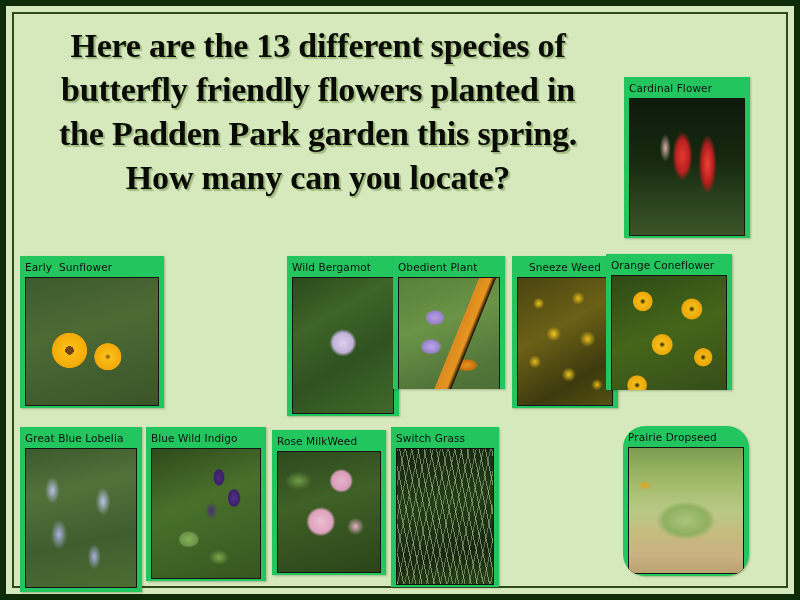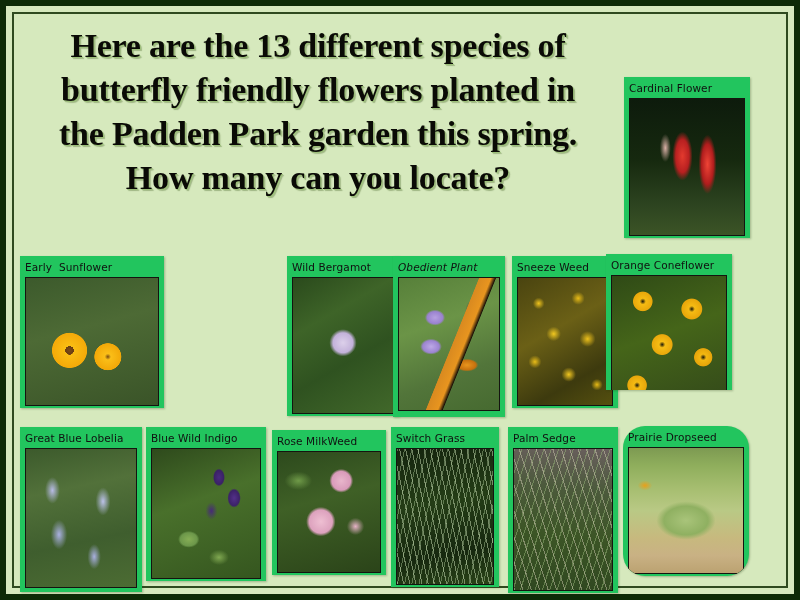--- a/index.html
+++ b/index.html
@@ -216,28 +216,28 @@
   </div>
 
 
   <div class="card" style="left:268px; top:250px; width:112px; height:160px;margin-left:13px;">
     <div class="card-label">Wild Bergamot</div>
     <div class="card-photo" style="height:137px;">
       <div class="photo-inner ph-bergamot"></div>
     </div>
   </div>
 
-  <div class="card" style="left:387px; top:250px; width:112px; height:161px;font-style:italic;">
+  <div class="card" style="left:387px; top:250px; width:112px; height:133px;">
     <div class="card-label">Obedient Plant</div>
     <div class="card-photo" style="height:134px;">
       <div class="photo-inner ph-obedient"></div>
     </div>
   </div>
 
-  <div class="card" style="left:506px; top:250px; width:106px; height:152px;">
+  <div class="card" style="left:506px; top:250px; width:106px; height:152px;text-align:center;">
     <div class="card-label">Sneeze Weed</div>
     <div class="card-photo" style="height:129px;">
       <div class="photo-inner ph-sneeze"></div>
     </div>
   </div>
 
   <div class="card" style="left:600px; top:248px; width:126px; height:136px;">
     <div class="card-label">Orange Coneflower</div>
     <div class="card-photo" style="height:129px;">
       <div class="photo-inner ph-orangecone"></div>
@@ -265,26 +265,20 @@
     </div>
   </div>
 
   <div class="card" style="left:385px; top:421px; width:108px; height:160px;">
     <div class="card-label">Switch Grass</div>
     <div class="card-photo" style="height:137px;">
       <div class="photo-inner ph-switch"></div>
     </div>
   </div>
 
-  <div class="card" style="left:502px; top:421px; width:110px; height:166px;">
-    <div class="card-label">Palm Sedge</div>
-    <div class="card-photo" style="height:143px;">
-      <div class="photo-inner ph-palm"></div>
-    </div>
-  </div>
 
   <div class="card" style="left:617px; top:420px; width:126px; height:150px;border-radius:22px;">
     <div class="card-label">Prairie Dropseed</div>
     <div class="card-photo" style="height:127px;">
       <div class="photo-inner ph-dropseed"></div>
     </div>
   </div>
 
 </div>
 

